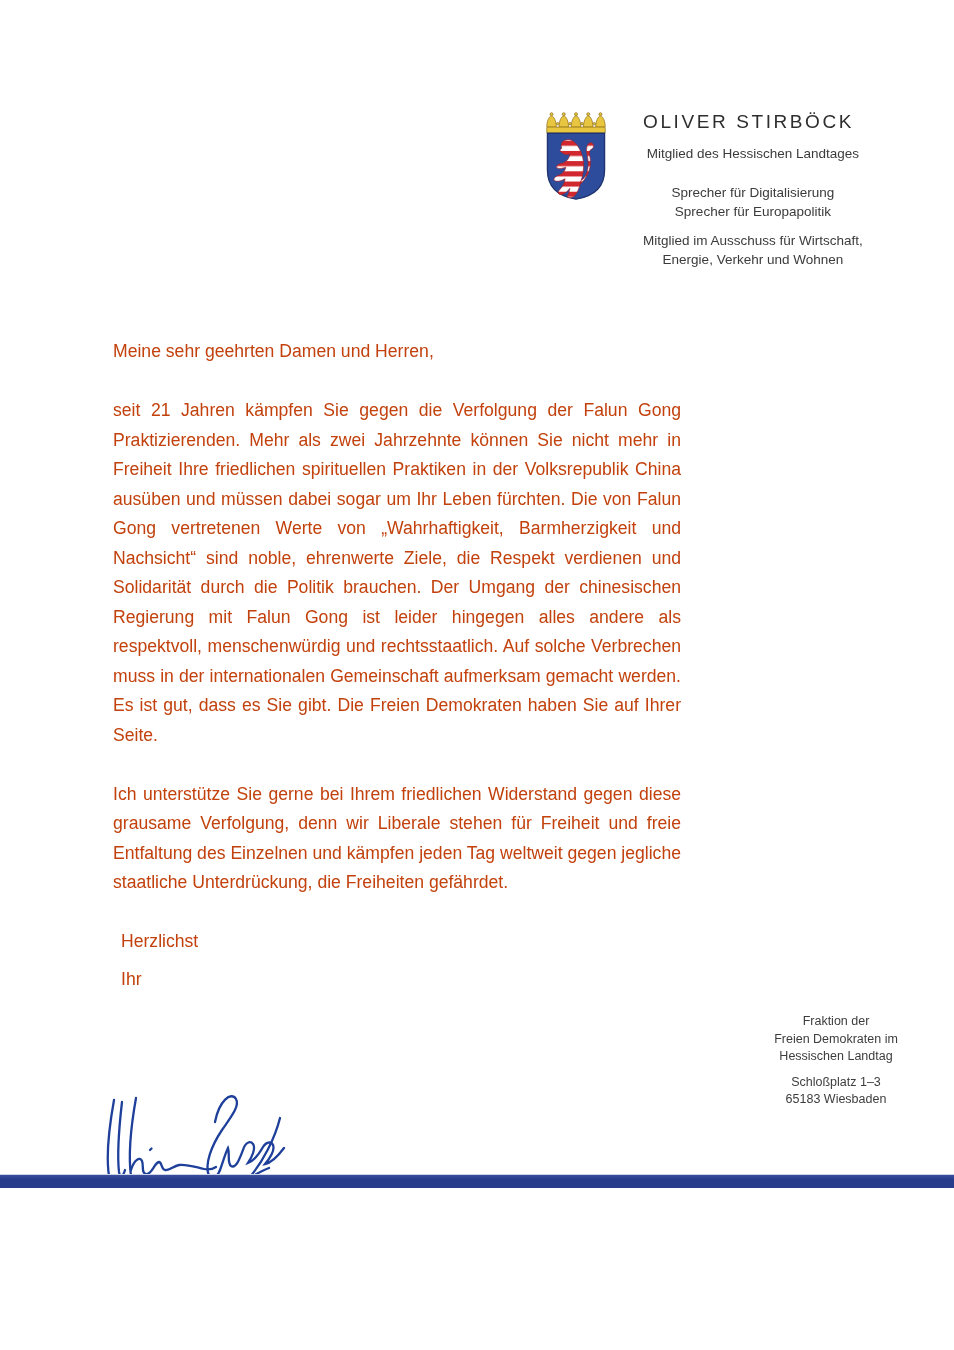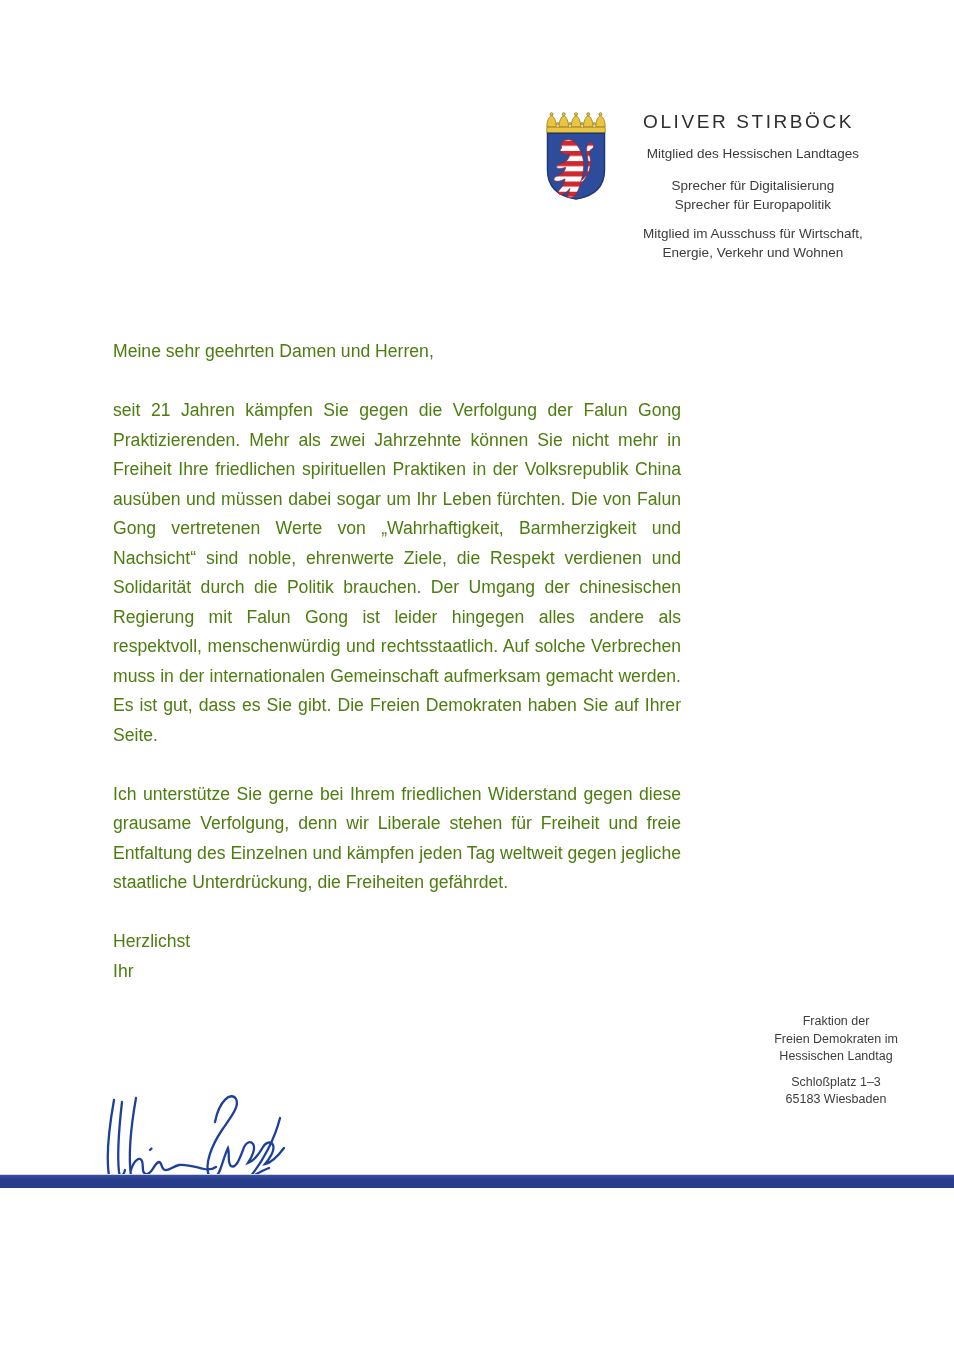--- a/index.html
+++ b/index.html
@@ -16,31 +16,31 @@
   
   .letterhead{position:absolute;left:542px;top:109px;display:flex;}
   .coat{width:68px;height:92px;flex:0 0 auto;}
   .head-text{margin-left:33px;padding-top:2px;}
   .hd-name{
     font-size:19px;letter-spacing:2.6px;color:#2e2e2e;
     line-height:22px;white-space:nowrap;
   }
   .hd-line{font-size:13.5px;line-height:19px;color:#3b3b3b;white-space:nowrap;text-align:center;}
   .hd-membership{margin-top:11px;}
-  .hd-roles{margin-top:13px;}
+  .hd-roles{margin-top:20px;}
   .hd-committee{margin-top:10px;}
 
   
   .letter-body{
     position:absolute;left:113px;top:337px;width:568px;
-    font-size:17.6px;line-height:29.5px;color:#4d7c0f;
+    font-size:17.6px;line-height:29.5px;color:#c2410c;
   }
   .letter-body p{margin:0 0 29.5px 0;}
   .p-just{text-align:justify;}
-  .closing p{margin:0;}
+  .closing p{margin:8px;}
 
   
   .signature{position:absolute;left:103px;top:1088px;width:185px;height:100px;}
   .signer-name{
     position:absolute;left:113px;top:1181px;
     font-size:17.6px;line-height:29.5px;color:#161616;white-space:nowrap;
   }
 
   
   .contact{

